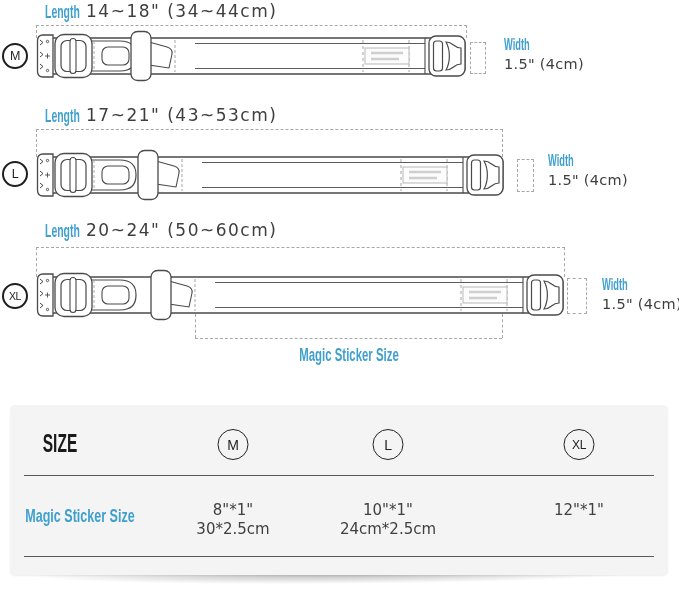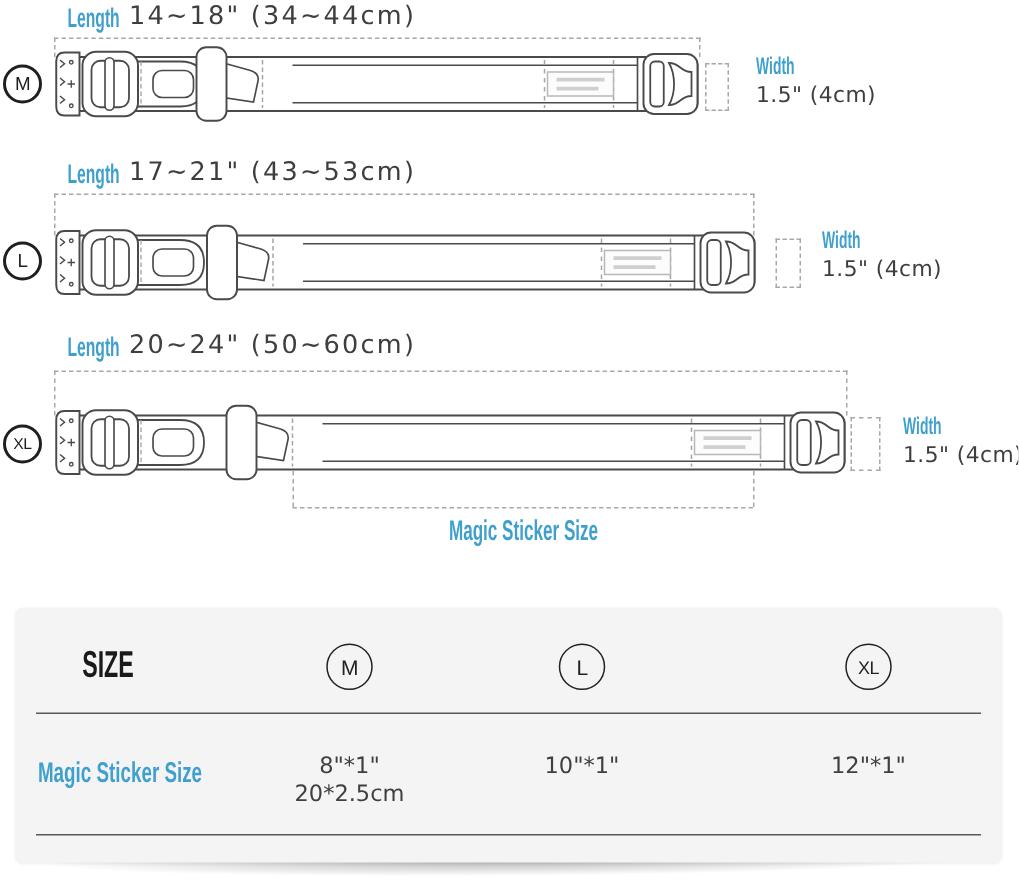--- a/index.html
+++ b/index.html
@@ -56,21 +56,21 @@
     position:absolute; left:10px; top:405px; width:658px; height:170px;
     background:#f4f4f4; border-radius:5px;
     box-shadow:0 1px 2px rgba(0,0,0,0.07);
   }
   .card-shadow{
     position:absolute; left:22px; top:568px; width:636px; height:16px;
     background:radial-gradient(ellipse at 50% 30%, rgba(80,80,80,0.45), rgba(0,0,0,0) 70%);
     border-radius:50%; transform:rotate(-0.4deg); z-index:0;
   }
   .table-card{z-index:1;}
-  .th-size{position:absolute; left:62px; top:24px; transform:translateX(-50%); white-space:nowrap;}
+  .th-size{position:absolute; left:50px; top:24px; transform:translateX(-50%); white-space:nowrap;}
   .th-size .cond-c{font-size:25px; color:#1a1a1a;}
   .tcircle{
     position:absolute; width:31px; height:31px; box-sizing:border-box; top:24px;
     border:1.8px solid #222; border-radius:50%;
     display:flex; align-items:center; justify-content:center;
     font-size:14px; color:#222; transform:translateX(-50%); background:transparent;
     letter-spacing:-0.3px;
   }
   .tcircle.two-char{font-size:12px;}
   .tdivider{position:absolute; left:14px; width:630px; border-top:1px solid #585858; height:0;}
@@ -245,24 +245,25 @@
       </div>
     <div class="tcircle two-char" style="left:569px">
         <span>XL</span>
       </div>
     <div class="tdivider" style="top:70px"></div>
     <div class="trow-label">
       <span class="cond-c accent" style="color: rgb(63, 160, 206);">Magic Sticker Size</span>
     </div>
     <div class="tcell" style="left:223px">
       <div>8"*1"</div>
-      <div>20*2.5cm</div>
+      <div>30*2.5cm</div>
     </div>
     <div class="tcell" style="left:378px">
       <div>10"*1"</div>
+      <div>24cm*2.5cm</div>
     </div>
     <div class="tcell" style="left:569px">
       <div>12"*1"</div>
     </div>
     <div class="tdivider" style="top:151px"></div>
   </div>
 
 </div>
 
 </body></html>

